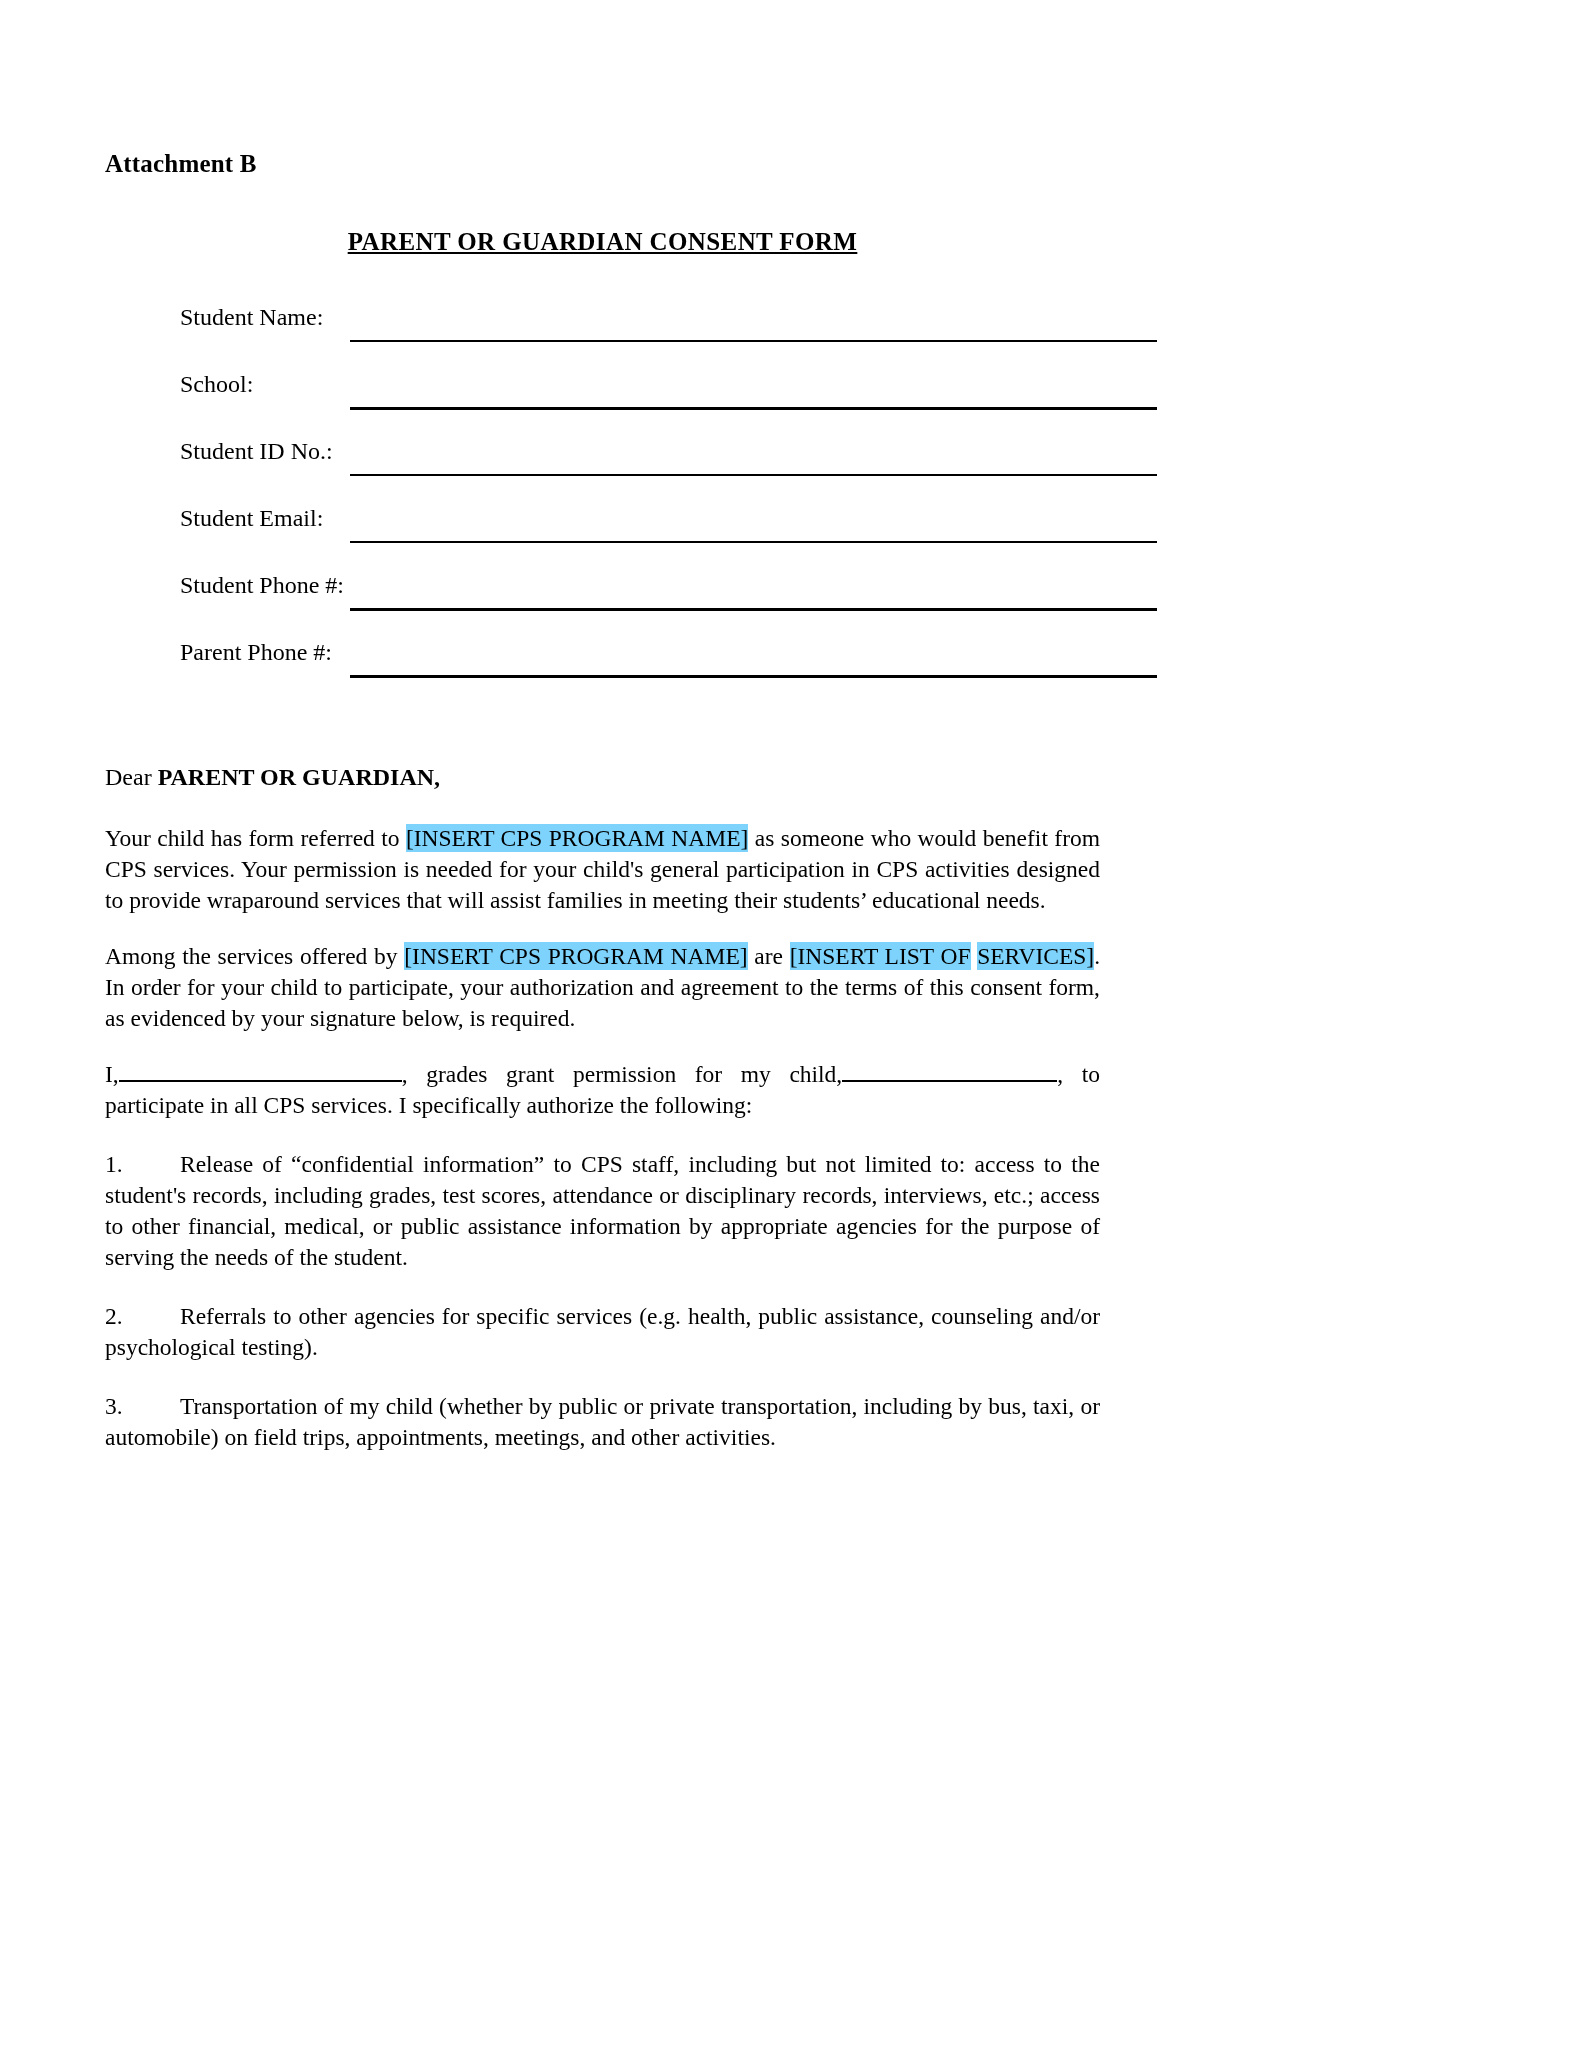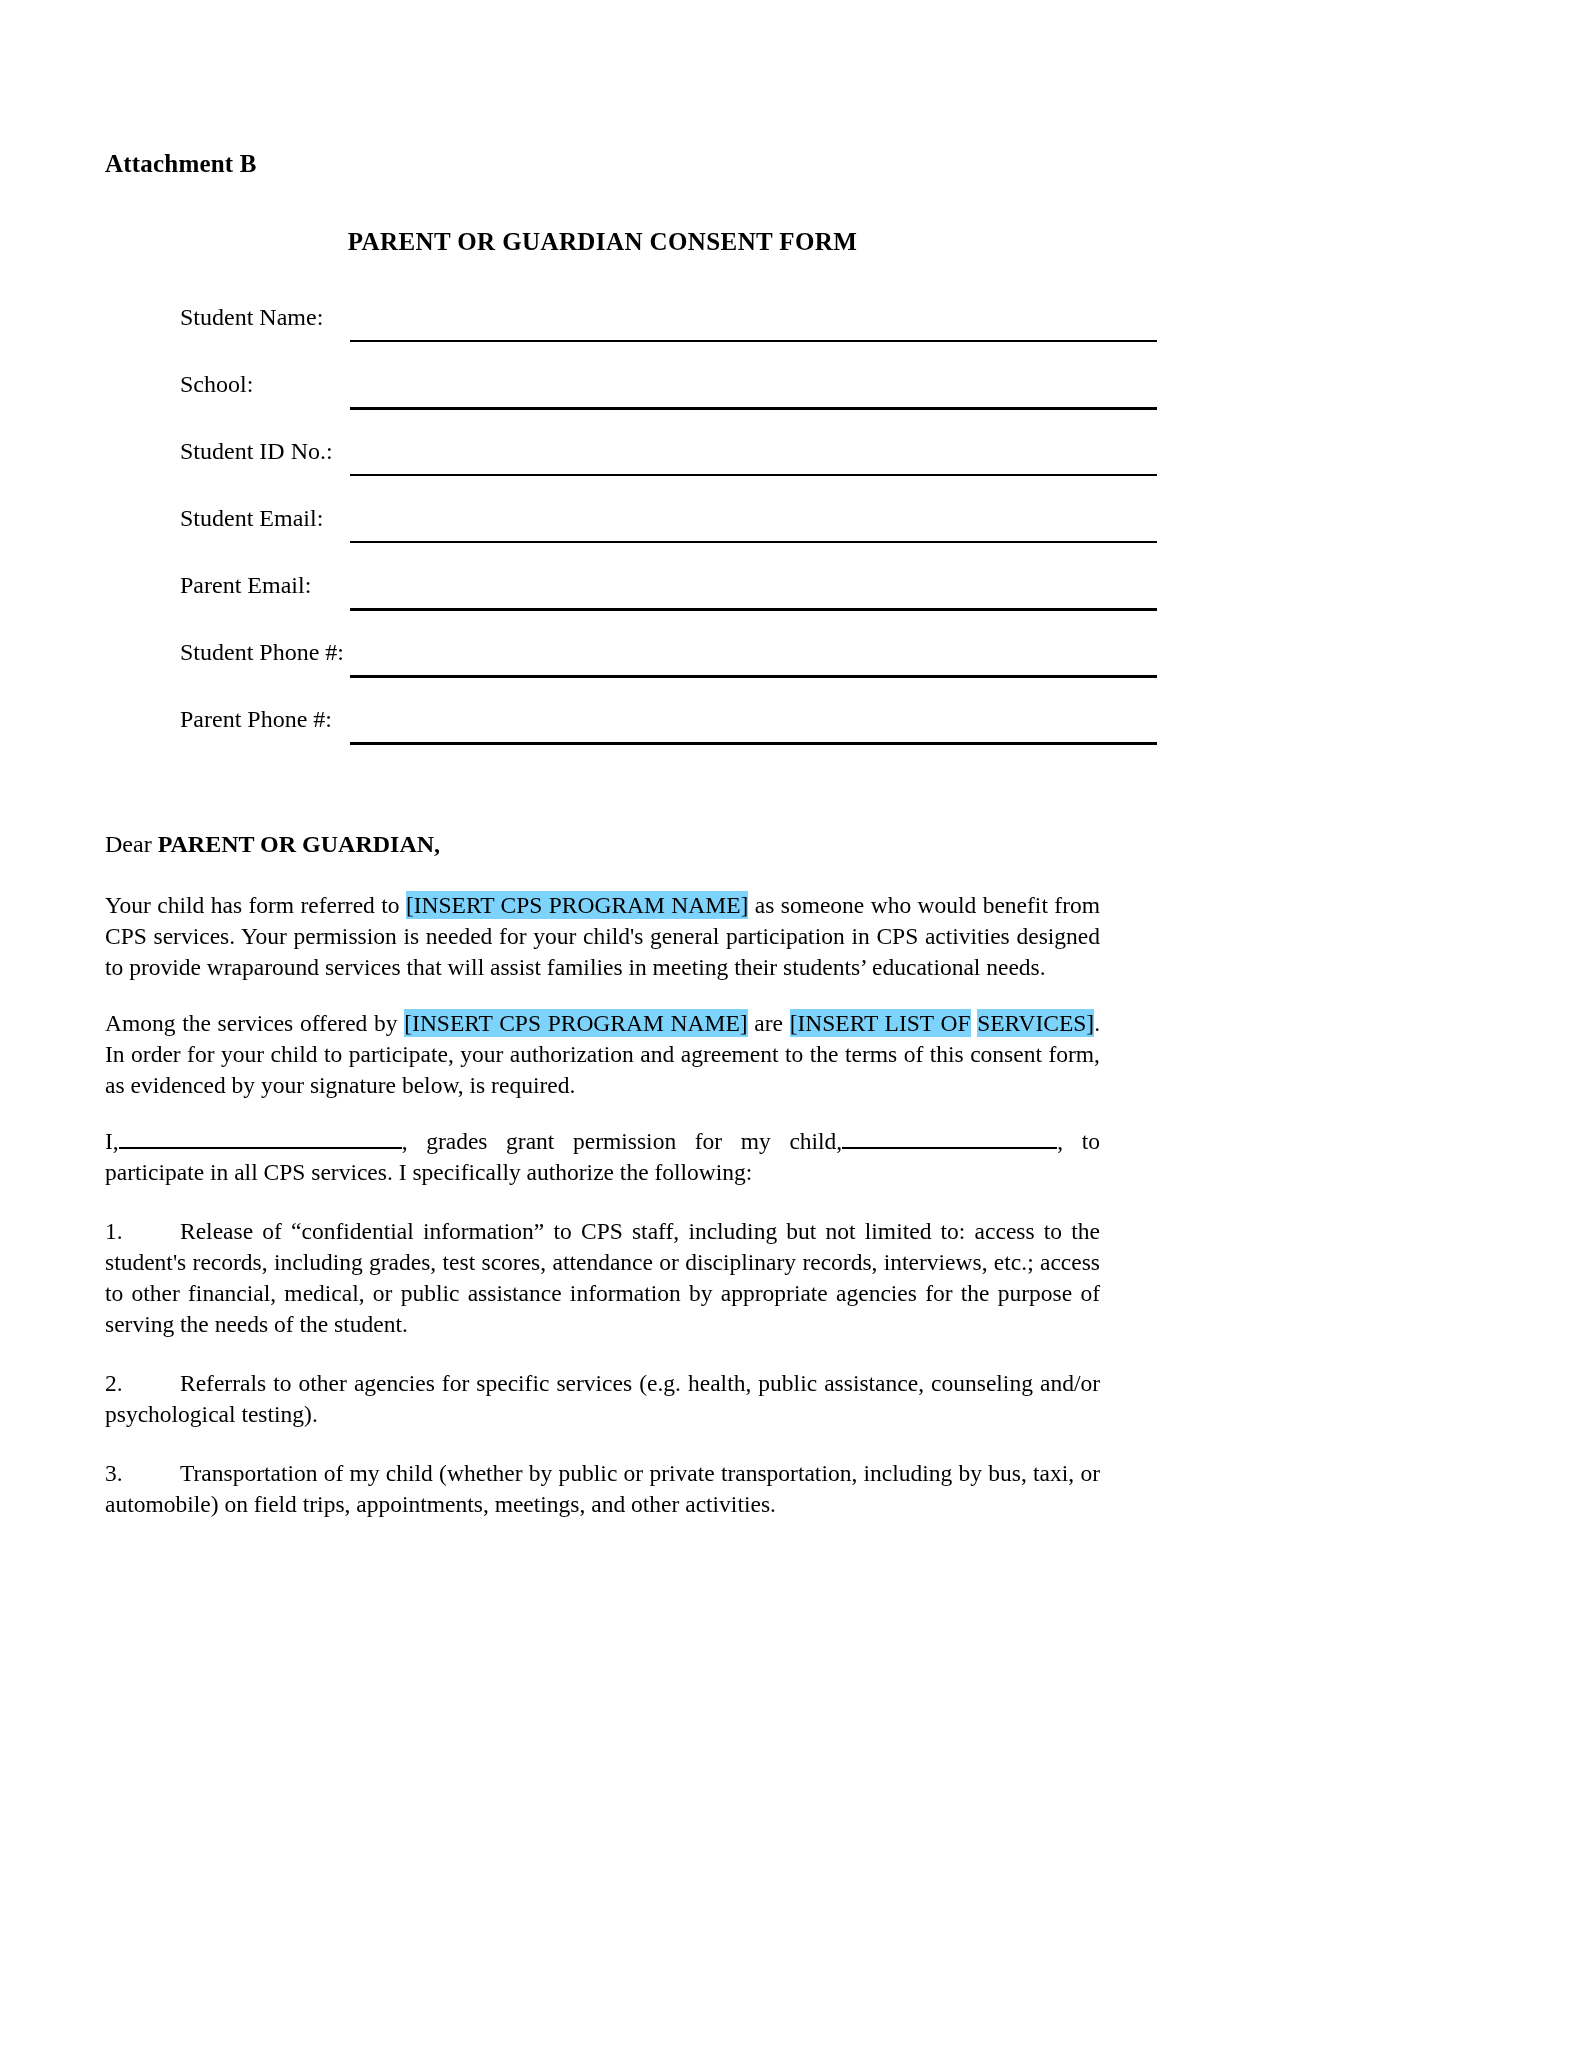--- a/index.html
+++ b/index.html
@@ -37,20 +37,21 @@
     margin: 0;
     padding-top: 150px;
   }
   .form-title {
     text-align: center;
     font-weight: bold;
     font-size: 25px;
     letter-spacing: 0.4px;
     margin: 0;
     padding-top: 50px;
+    text-decoration: underline;
   }
 
   
   .fields {
     margin-top: 48px;
   }
   .field-row {
     position: relative;
     height: 67px;
   }
@@ -140,24 +141,20 @@
       <div class="field-row">
         <span class="field-label">Student ID No.:</span>
         <span class="field-line thin"></span>
       </div>
 
       <div class="field-row">
         <span class="field-label">Student Email:</span>
         <span class="field-line thin"></span>
       </div>
 
-      <div class="field-row">
-        <span class="field-label">Parent Email:</span>
-        <span class="field-line"></span>
-      </div>
 
       <div class="field-row">
         <span class="field-label">Student Phone #:</span>
         <span class="field-line"></span>
       </div>
 
       <div class="field-row">
         <span class="field-label">Parent Phone #:</span>
         <span class="field-line"></span>
       </div>

